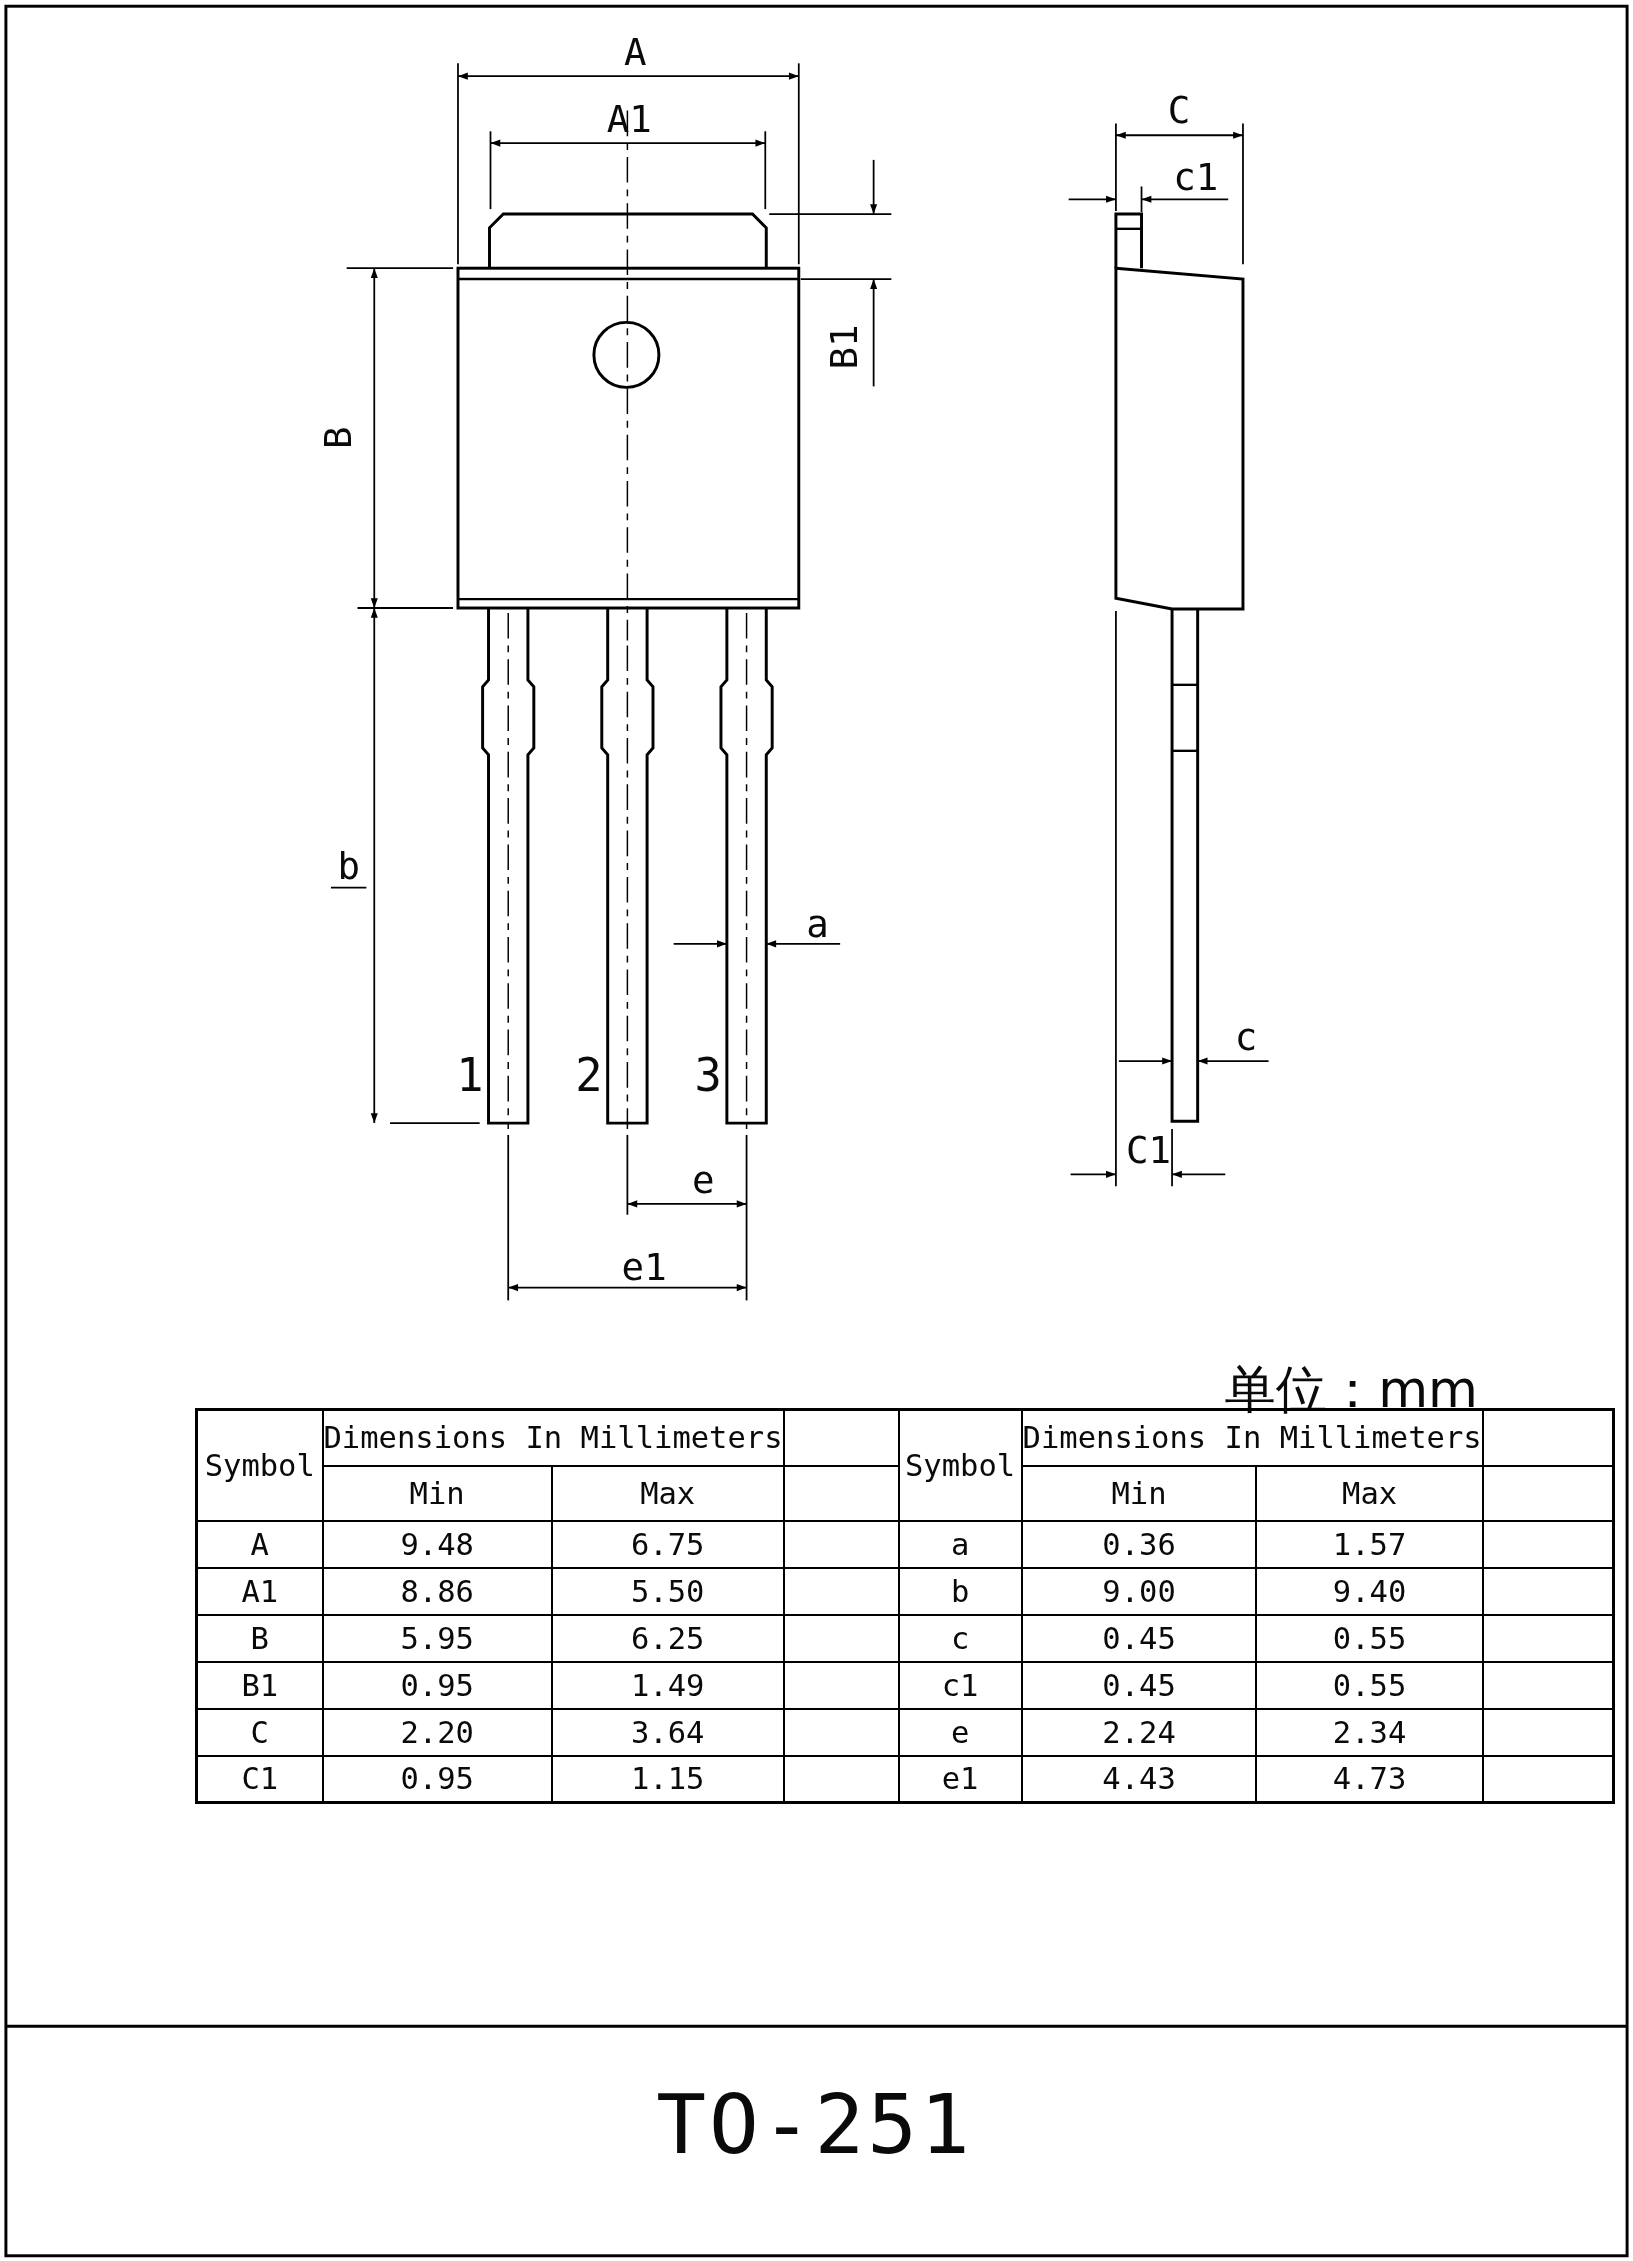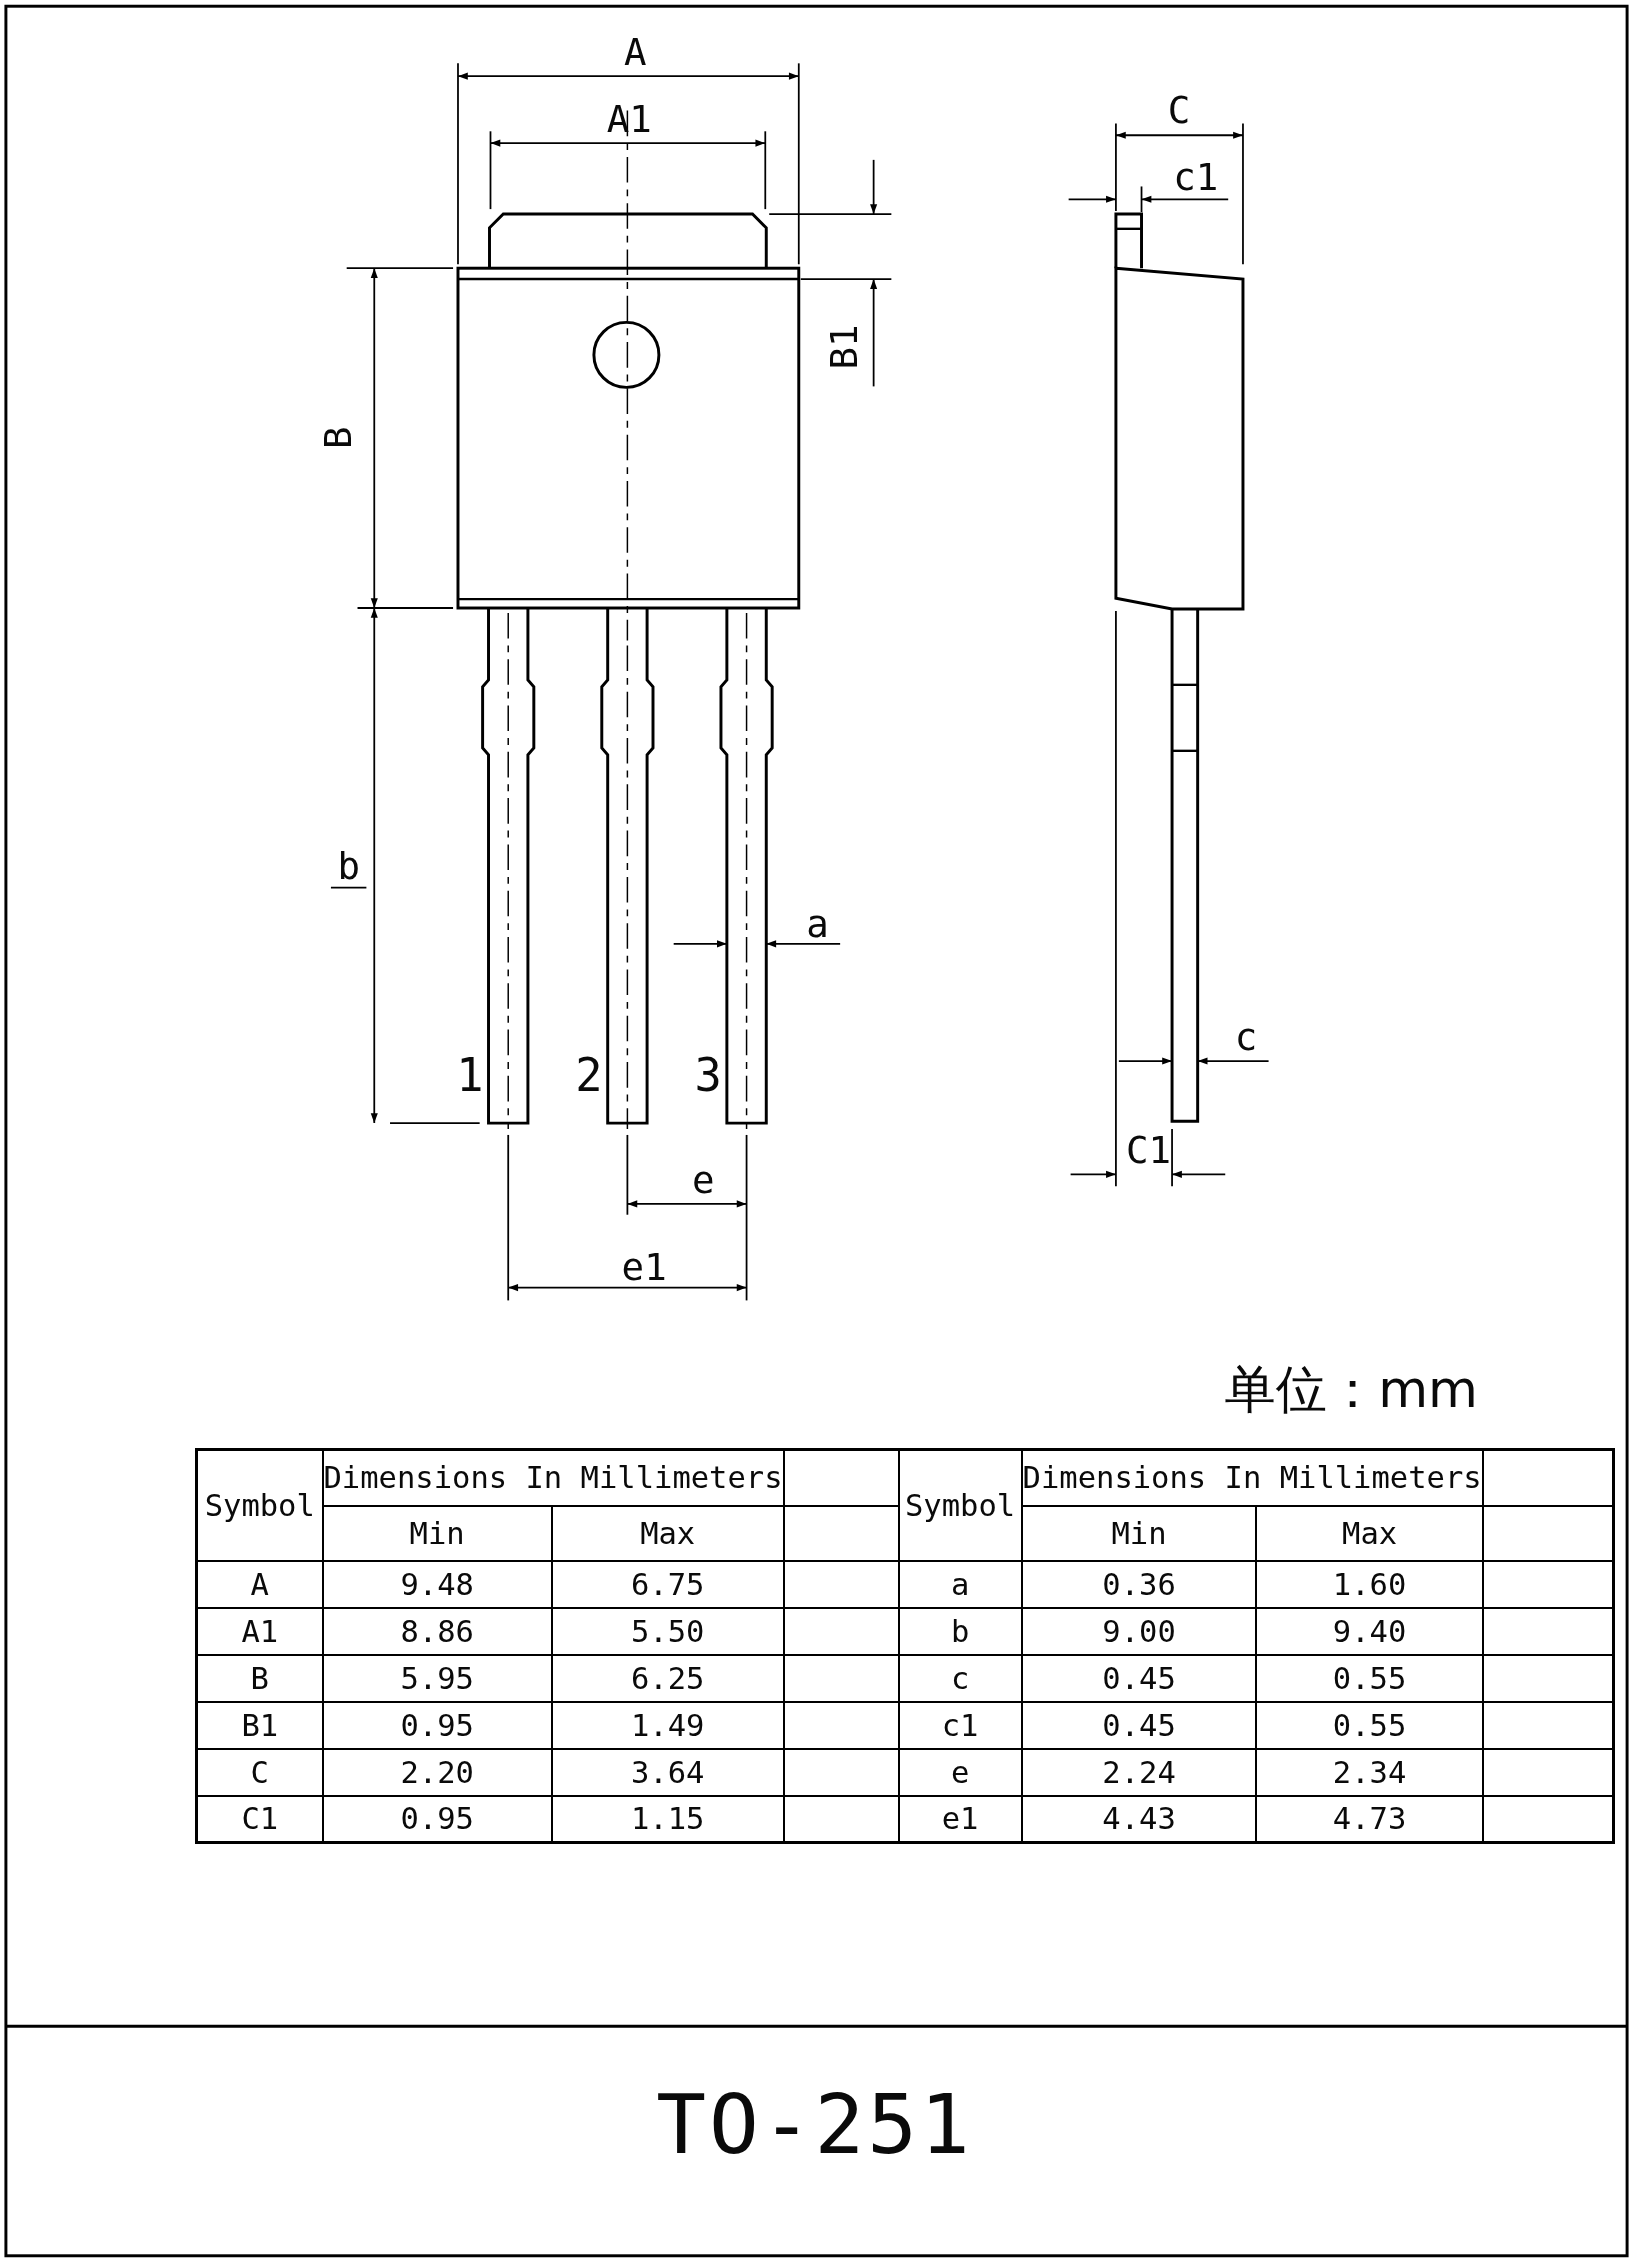--- a/index.html
+++ b/index.html
@@ -8,21 +8,21 @@
   .page svg{position:absolute;left:0;top:0}
   .ln{stroke:#000;stroke-width:3;fill:none;stroke-linejoin:miter}
   .seam{stroke:#000;stroke-width:2.4;fill:none}
   .dim{stroke:#000;stroke-width:1.8;fill:none}
   .cl{stroke:#000;stroke-width:1.5;fill:none;stroke-dasharray:26 7 7 7}
   text{fill:#0a0a0a;font-family:"DejaVu Sans Mono","Liberation Mono",monospace}
   .dl{font-size:38px}
   .pn{font-size:46px}
   .unit{font-size:52px;font-family:"DejaVu Sans","Liberation Sans",sans-serif}
   .ttl{font-size:84px;letter-spacing:3px}
-  .dim-table{position:absolute;left:195px;top:1448px}
+  .dim-table{position:absolute;left:195px;top:1408px}
   .dim-table table{border-collapse:collapse;table-layout:fixed;border:3px solid #000}
   .dim-table td{border:2px solid #000;text-align:center;vertical-align:middle;
                 padding:0;font-size:30.5px;color:#0a0a0a;overflow:hidden;white-space:nowrap}
   .dim-table tr.hr1{height:56px}
   .dim-table tr.hr2{height:55px}
   .dim-table tr.dr{height:47px}
 </style>
 </head>
 <body>
 
@@ -197,21 +197,21 @@
       <td>Max</td>
       <td></td>
     </tr>
     <tr class="dr">
       <td>A</td>
       <td>9.48</td>
       <td>6.75</td>
       <td></td>
       <td>a</td>
       <td>0.36</td>
-      <td>1.60</td>
+      <td>1.57</td>
       <td></td>
     </tr>
     <tr class="dr">
       <td>A1</td>
       <td>8.86</td>
       <td>5.50</td>
       <td></td>
       <td>b</td>
       <td>9.00</td>
       <td>9.40</td>

